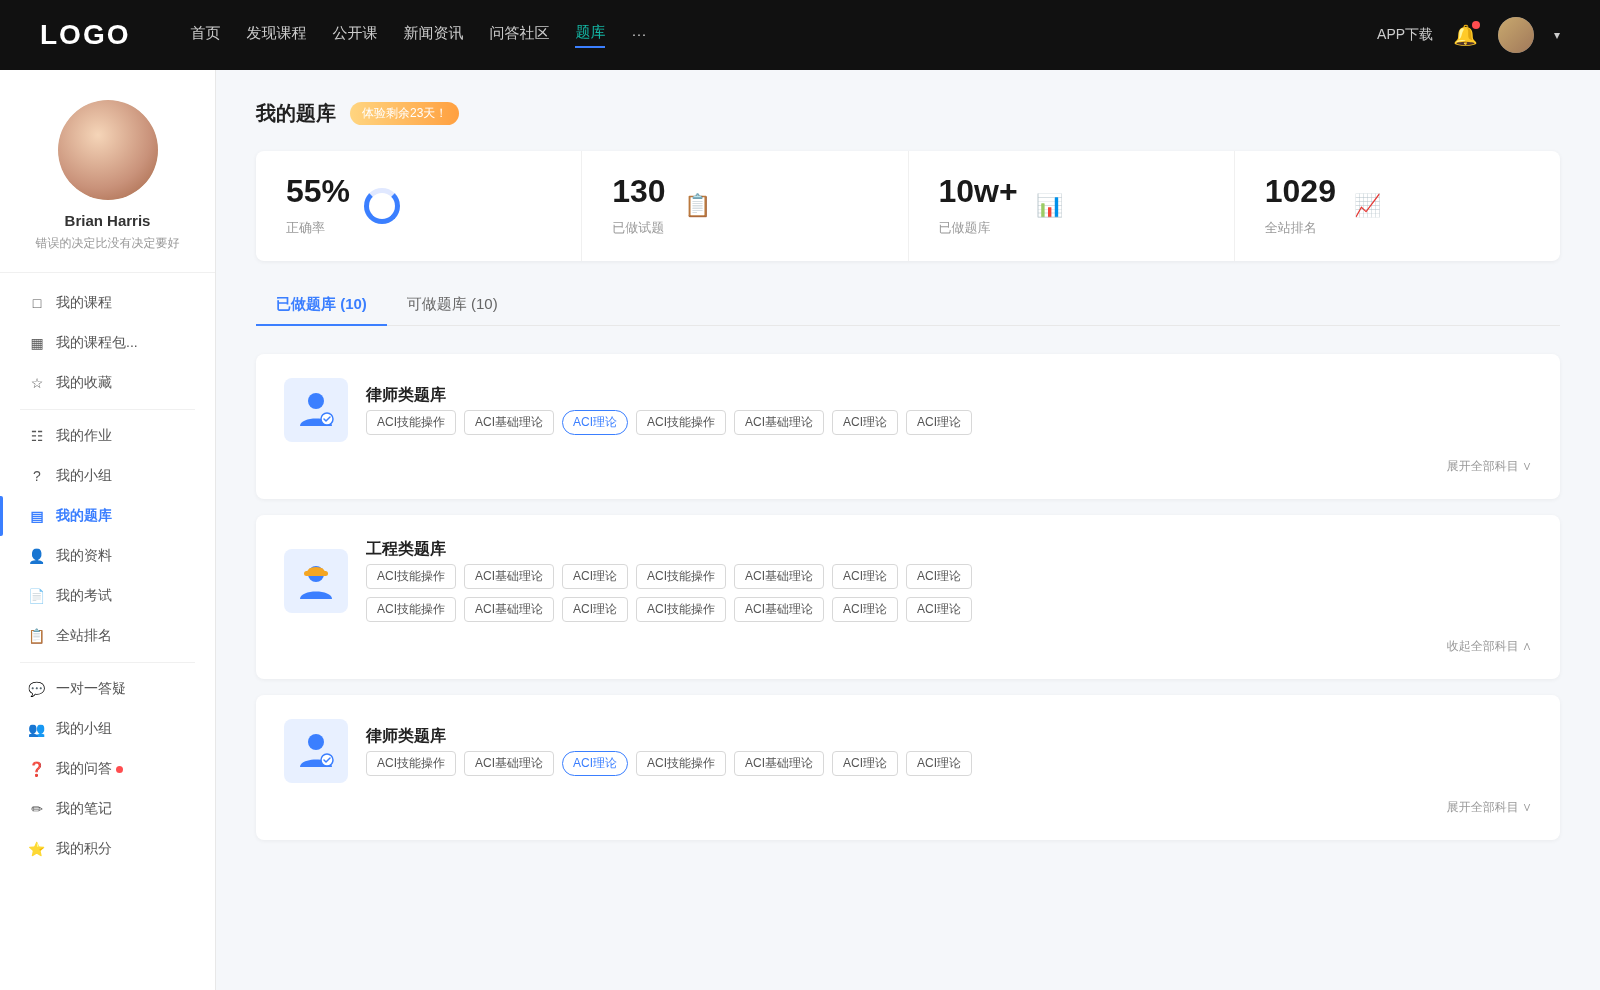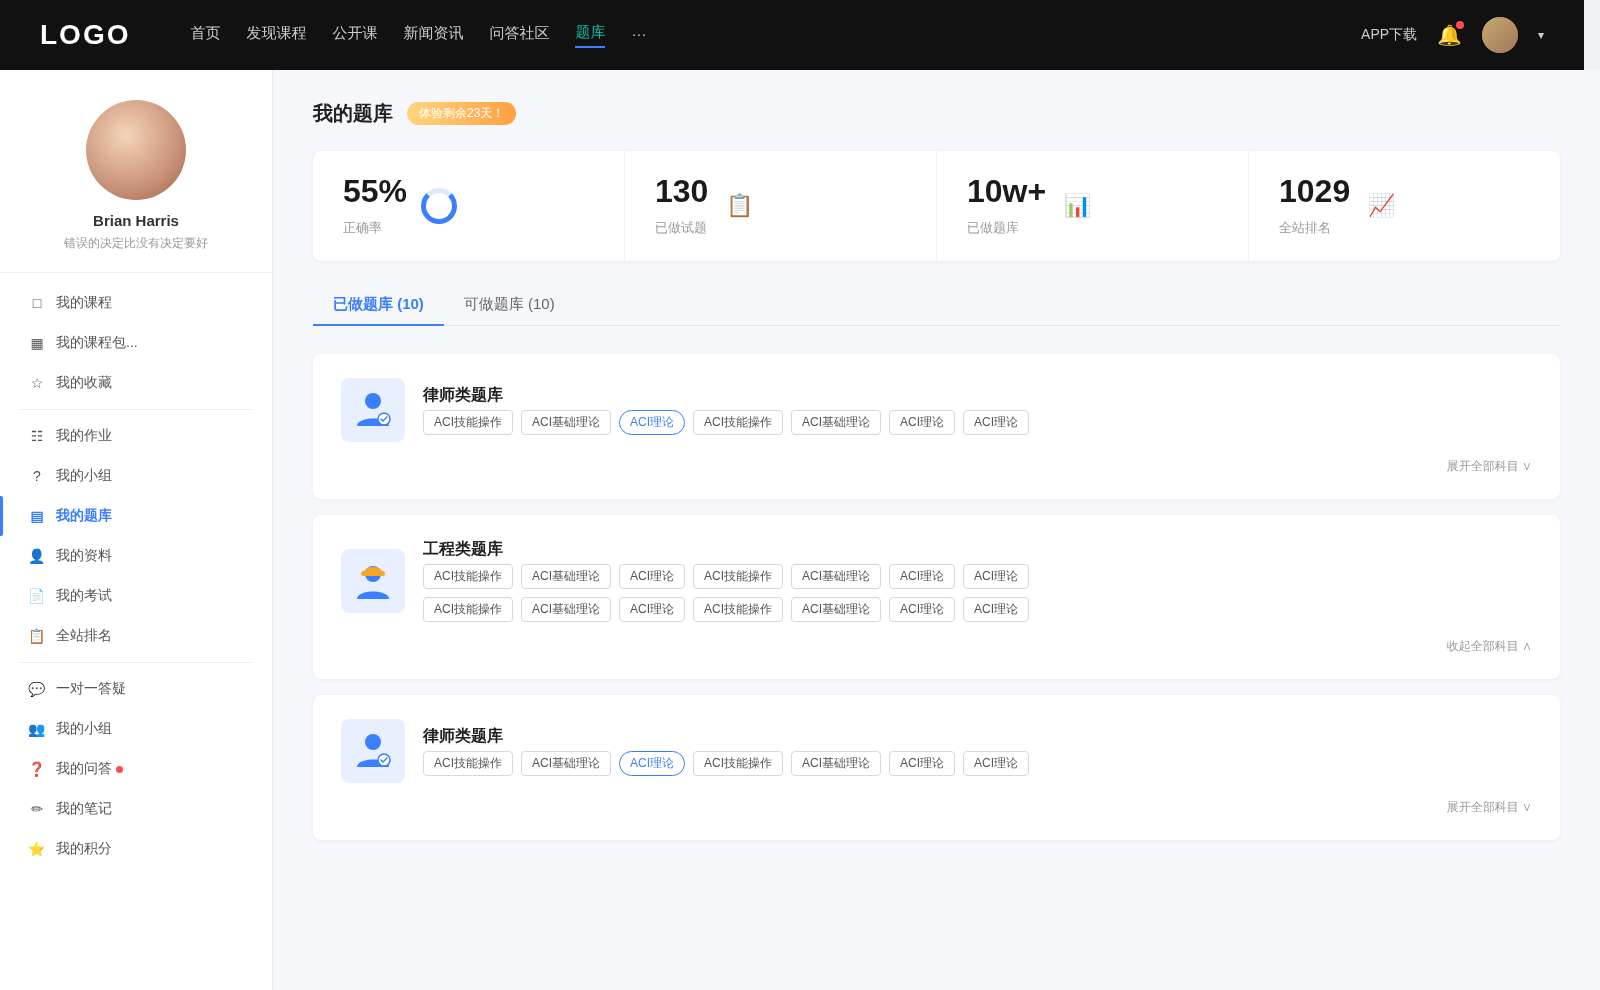--- a/index.html
+++ b/index.html
@@ -6,21 +6,21 @@
     body { font-family: -apple-system, BlinkMacSystemFont, 'PingFang SC', 'Microsoft YaHei', sans-serif; background: #f0f2f5; min-height: 990px; }
 
     
     .navbar {
       background: #111;
       height: 70px;
       display: flex;
       align-items: center;
       padding: 0 40px;
       position: fixed;
-      top: 0; left: 0; right: 16px;
+      top: 0; left: 0; right: 0;
       z-index: 100;
     }
     .nav-logo {
       color: #fff;
       font-size: 28px;
       font-weight: 900;
       letter-spacing: 2px;
       margin-right: 60px;
     }
     .nav-links {
@@ -81,21 +81,21 @@
 
     
     .page-wrap {
       display: flex;
       margin-top: 70px;
       min-height: 920px;
     }
 
     
     .sidebar {
-      width: 273px;
+      width: 216px;
       background: #fff;
       border-right: 1px solid #e8e8e8;
       padding: 30px 0 20px;
       flex-shrink: 0;
       min-height: 920px;
     }
     .profile-area {
       display: flex;
       flex-direction: column;
       align-items: center;

